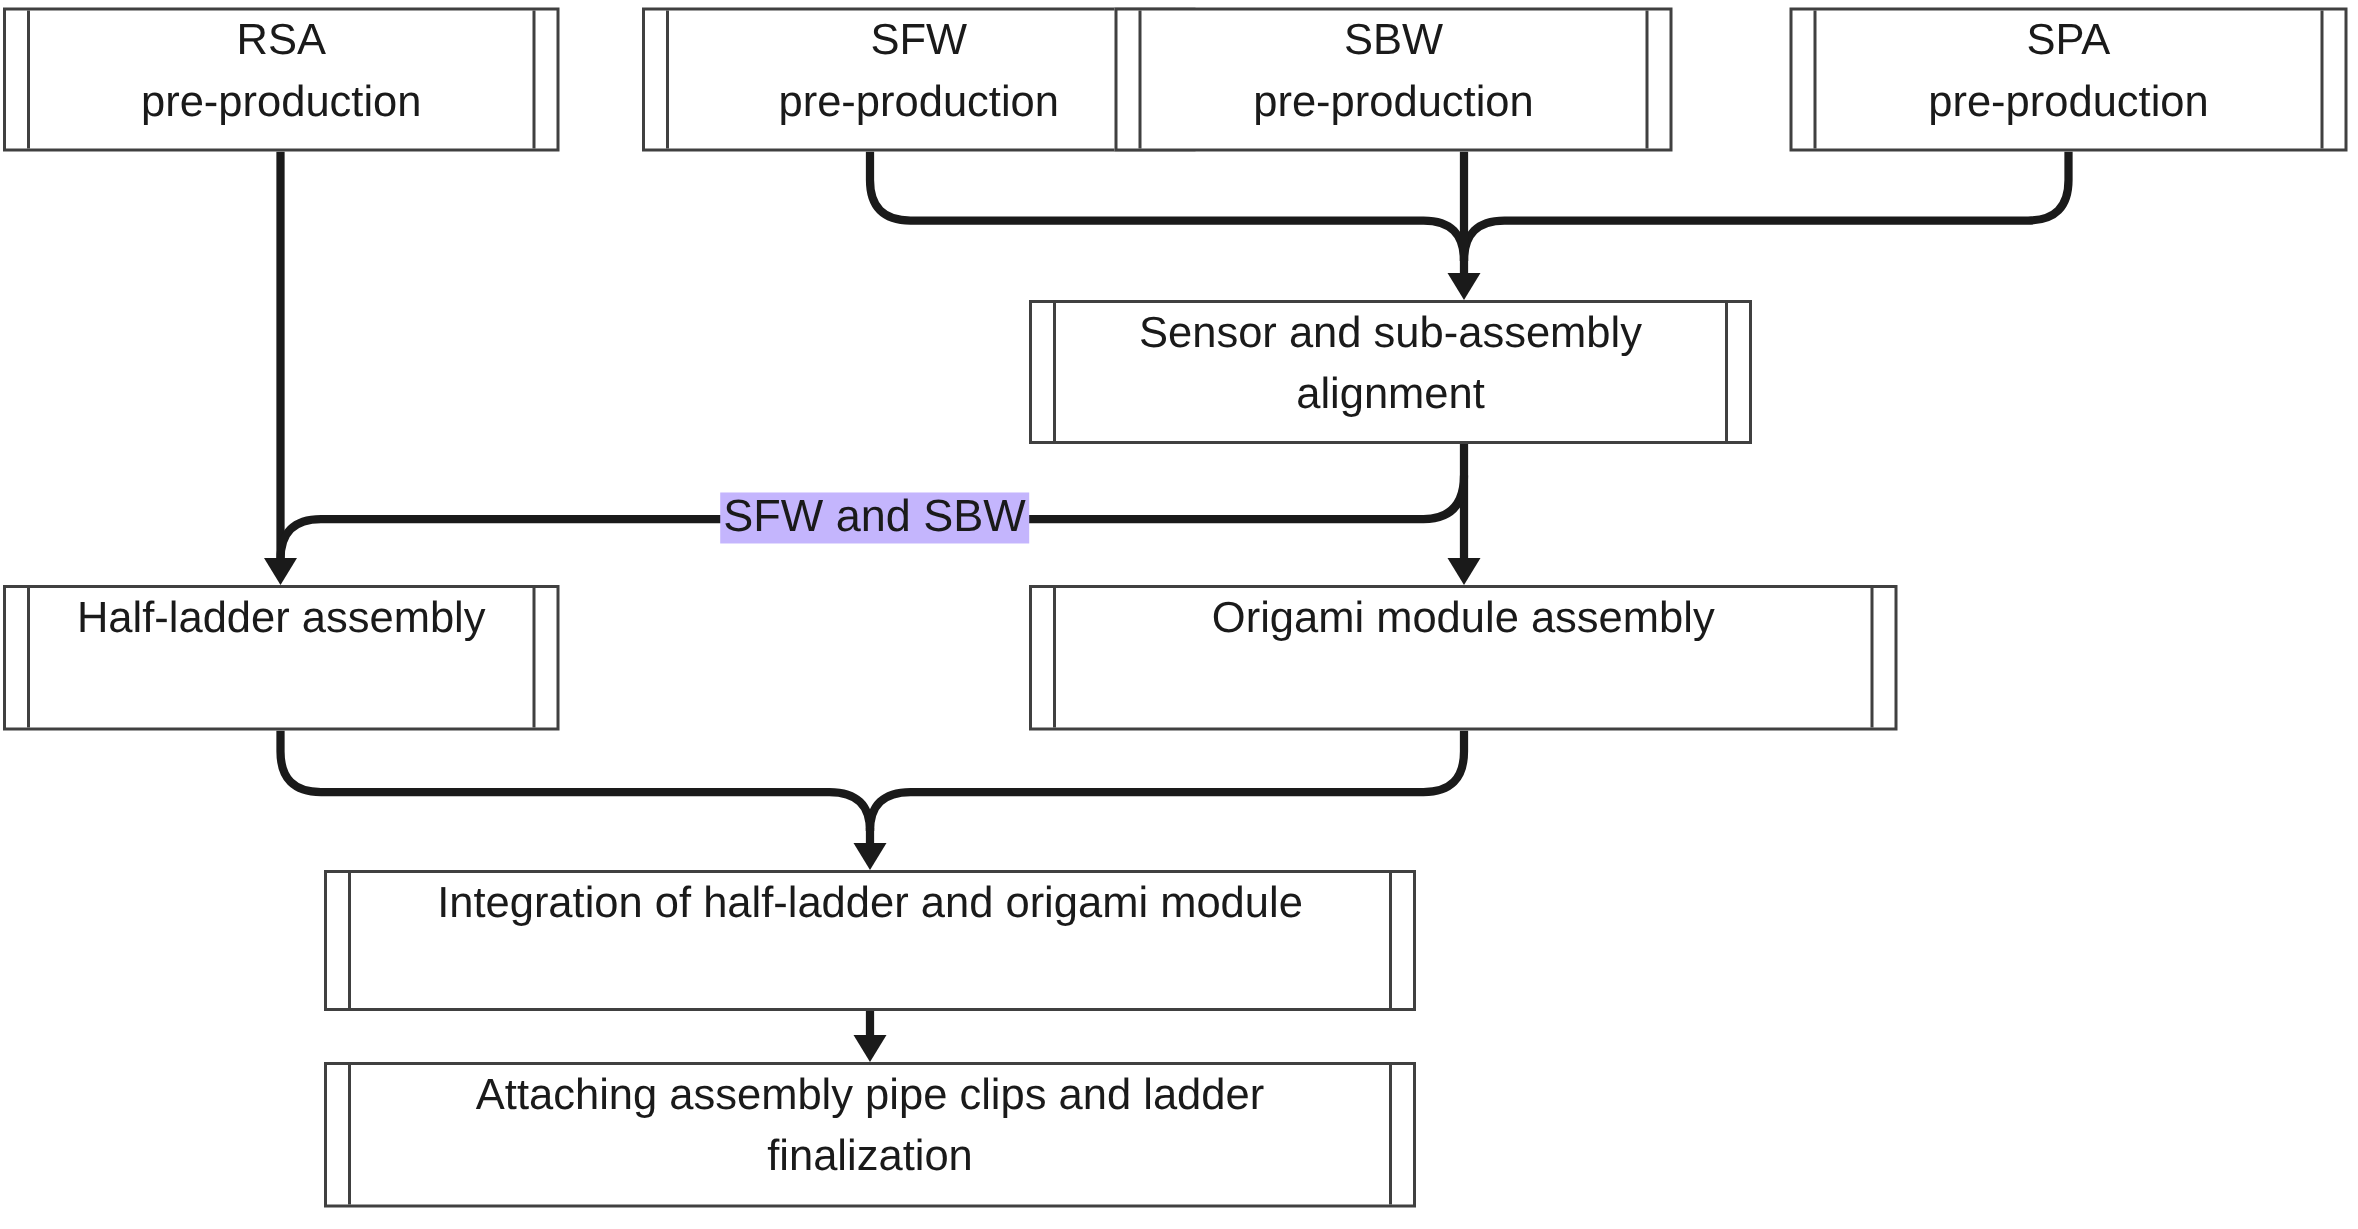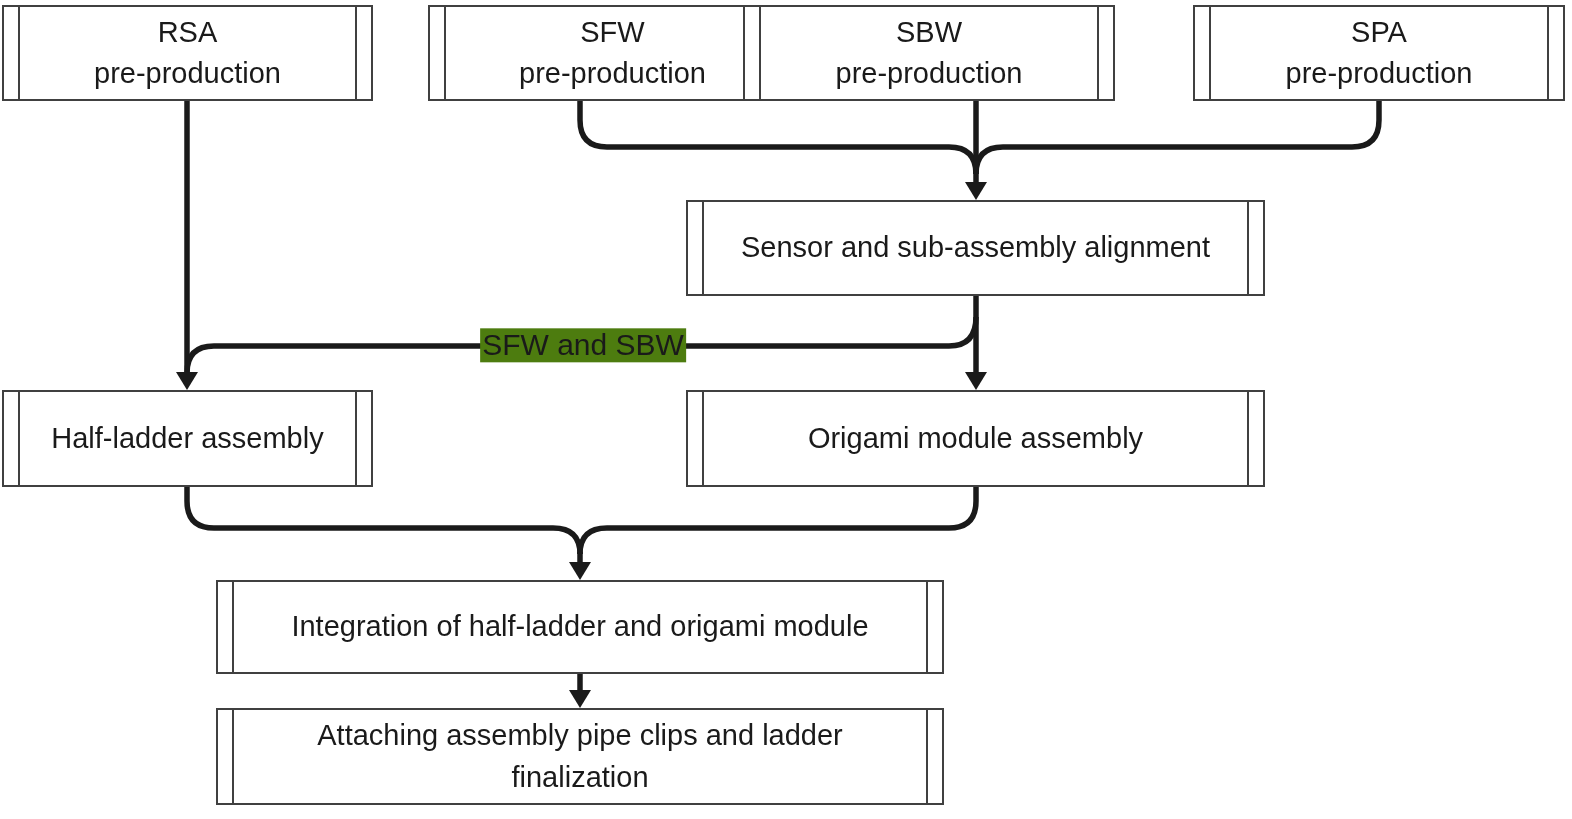--- a/index.html
+++ b/index.html
@@ -11,21 +11,20 @@
     font-family: "Liberation Sans", sans-serif;
     overflow: hidden;
   }
   svg.wires { position: absolute; left: 0; top: 0; width: 1572px; height: 819px; }
   .box {
     position: absolute;
     box-sizing: border-box;
     border: 2px solid #404040;
     background: #ffffff;
     display: flex;
-    align-items: center;
     justify-content: center;
     text-align: center;
     color: #1a1a1a;
     font-size: 29px;
     line-height: 1.42;
   }
   
   .box::before, .box::after {
     content: "";
     position: absolute;
@@ -34,31 +33,31 @@
     background: #404040;
   }
   .box::before { left: 14px; }
   .box::after  { right: 14px; }
   .box .lbl { white-space: pre-line; padding: 0 24px; }
 
   .n-rsa      { left: 2px;    top: 5px;   width: 371px; height: 96px; }
   .n-sfw      { left: 396px;  top: 5px;   width: 369px; height: 96px; margin-left: 32px; }
   .n-sbw      { left: 743px;  top: 5px;   width: 372px; height: 96px; }
   .n-spa      { left: 1193px; top: 5px;   width: 372px; height: 96px; }
-  .n-sensor   { left: 686px;  top: 200px; width: 579px; height: 96px; }
+  .n-sensor   { left: 686px;  top: 200px; width: 482px; height: 96px; }
   .n-half     { left: 2px;    top: 390px; width: 371px; height: 97px; }
   .n-origami  { left: 686px;  top: 390px; width: 579px; height: 97px; }
   .n-integr   { left: 216px;  top: 580px; width: 728px; height: 94px; }
   .n-final    { left: 216px;  top: 708px; width: 728px; height: 97px; }
 
   .edge-label {
     position: absolute;
     left: 583px; top: 346px;
     transform: translate(-50%, -52%);
-    background: #4d7c0f;
+    background: #c4b5fd;
     color: #1a1a1a;
     font-size: 30px;
     padding: 0 2px;
     white-space: nowrap;
   }
 </style>
 </head>
 <body>
 
 <div class="canvas">

